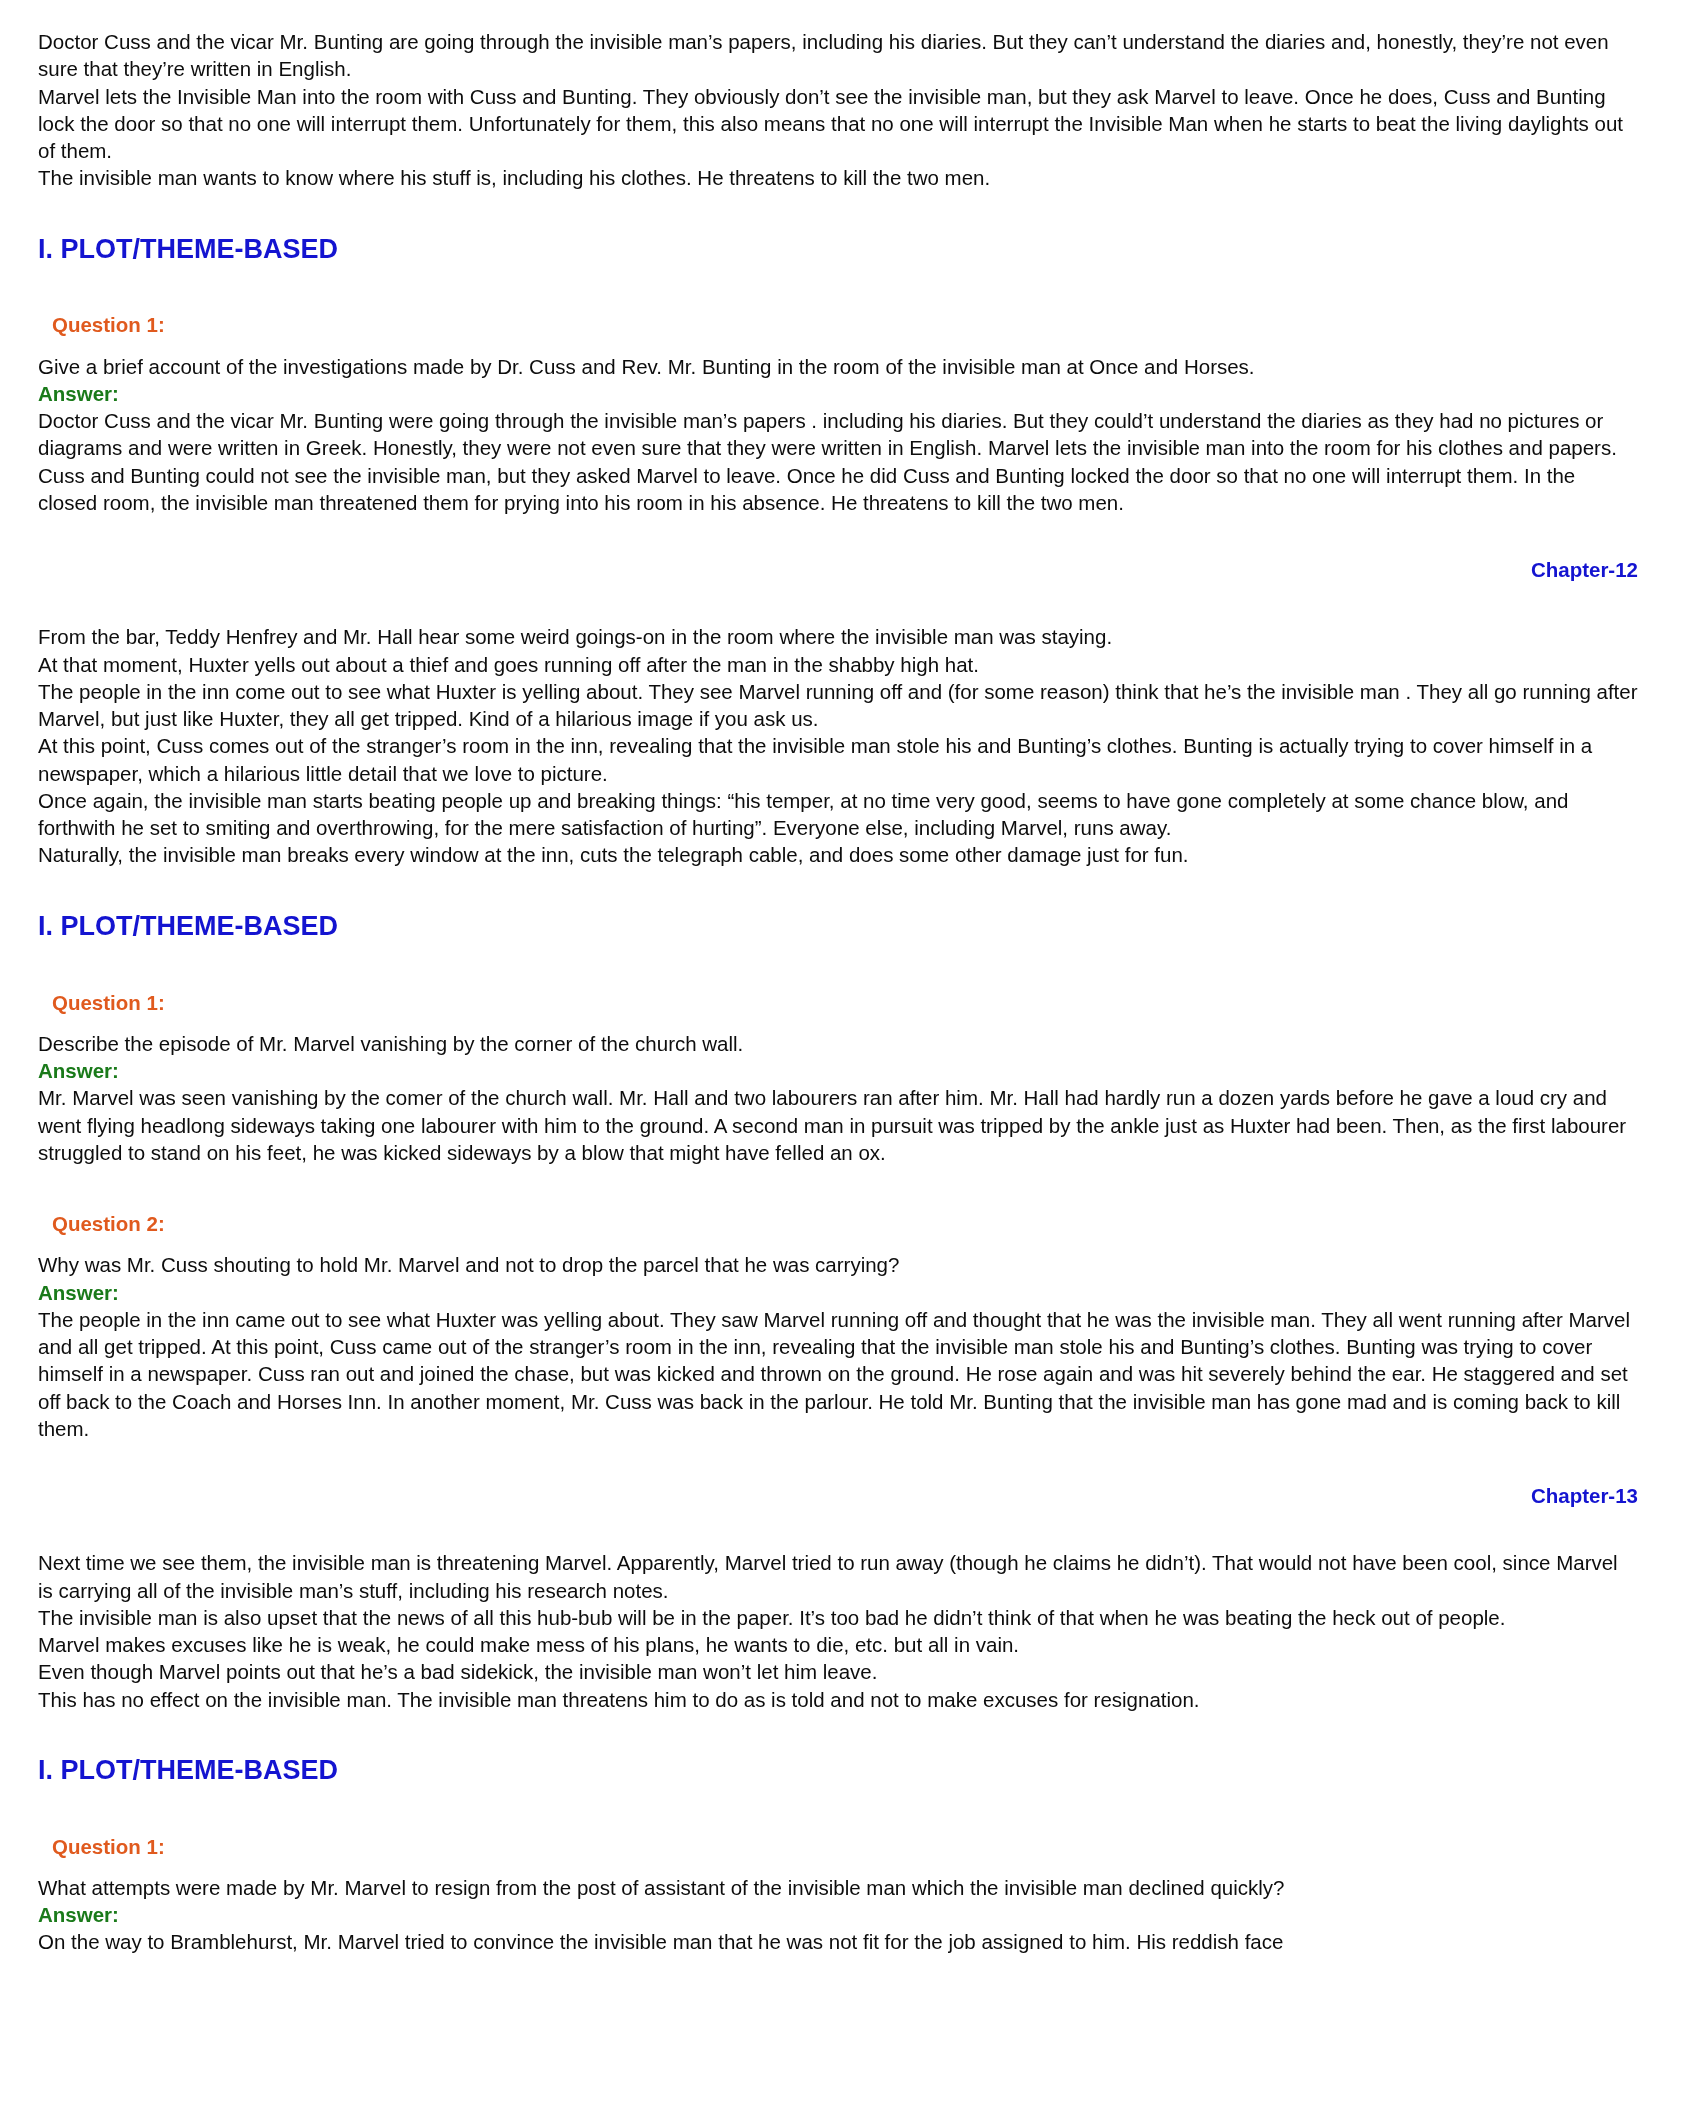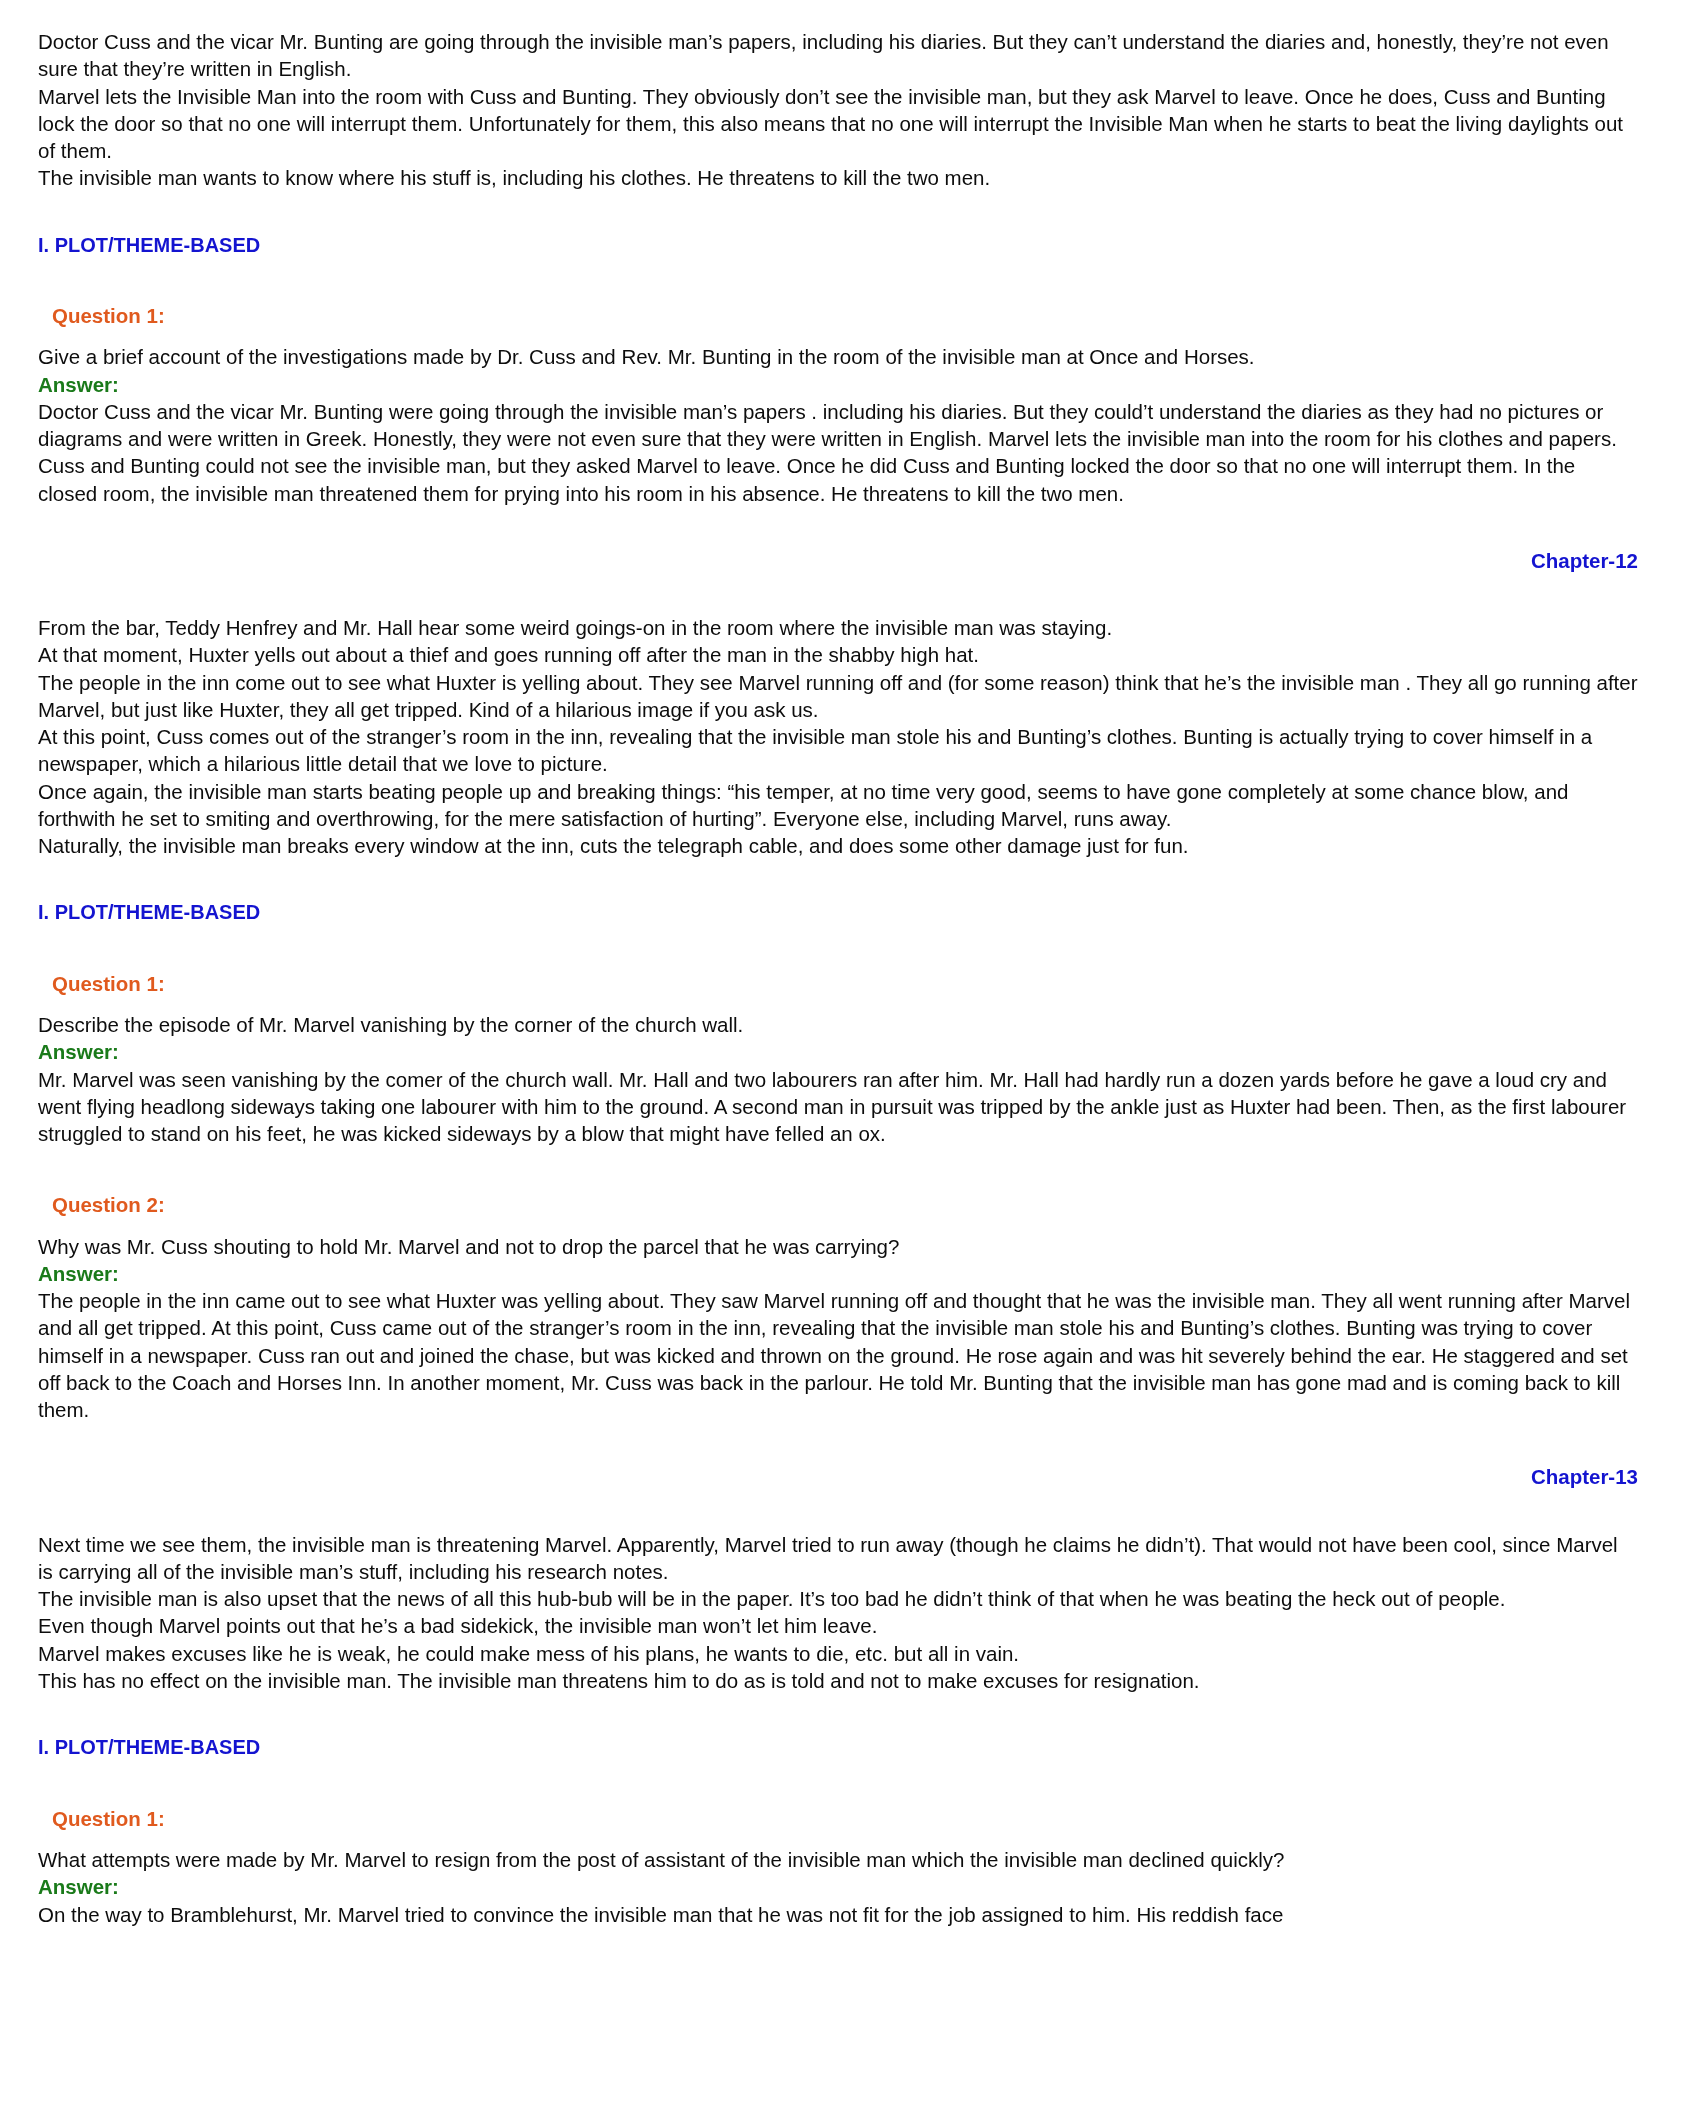--- a/index.html
+++ b/index.html
@@ -22,21 +22,21 @@
     margin: 0;
     font-size: 20.5px;
     line-height: 1.33;
     color: #0d0d0d;
     text-align: left;
   }
   .block {
     margin: 0 0 0 0;
   }
   .section-head {
-    font-size: 20px;
+    font-size: 27px;
     font-weight: bold;
     color: #1414d0;
     margin: 0;
     line-height: 1.33;
   }
   .chapter-head {
     font-size: 20.5px;
     font-weight: bold;
     color: #1414d0;
     text-align: right;
@@ -123,22 +123,22 @@
 
   <div class="spacer-lg"></div>
 
   <h2 class="chapter-head">Chapter-13</h2>
 
   <div class="spacer-lg"></div>
 
   <div class="block">
     <p class="para">Next time we see them, the invisible man is threatening Marvel. Apparently, Marvel tried to run away (though he claims he didn’t). That would not have been cool, since Marvel is carrying all of the invisible man’s stuff, including his research notes.</p>
     <p class="para">The invisible man is also upset that the news of all this hub-bub will be in the paper. It’s too bad he didn’t think of that when he was beating the heck out of people.</p>
+    <p class="para">Marvel makes excuses like he is weak, he could make mess of his plans, he wants to die, etc. but all in vain.</p>
     <p class="para">Even though Marvel points out that he’s a bad sidekick, the invisible man won’t let him leave.</p>
-    <p class="para">Marvel makes excuses like he is weak, he could make mess of his plans, he wants to die, etc. but all in vain.</p>
     <p class="para">This has no effect on the invisible man. The invisible man threatens him to do as is told and not to make excuses for resignation.</p>
   </div>
 
   <div class="spacer-lg"></div>
 
   <h2 class="section-head">I. PLOT/THEME-BASED</h2>
 
   <div class="spacer-md"></div>
 
   <div class="block">

